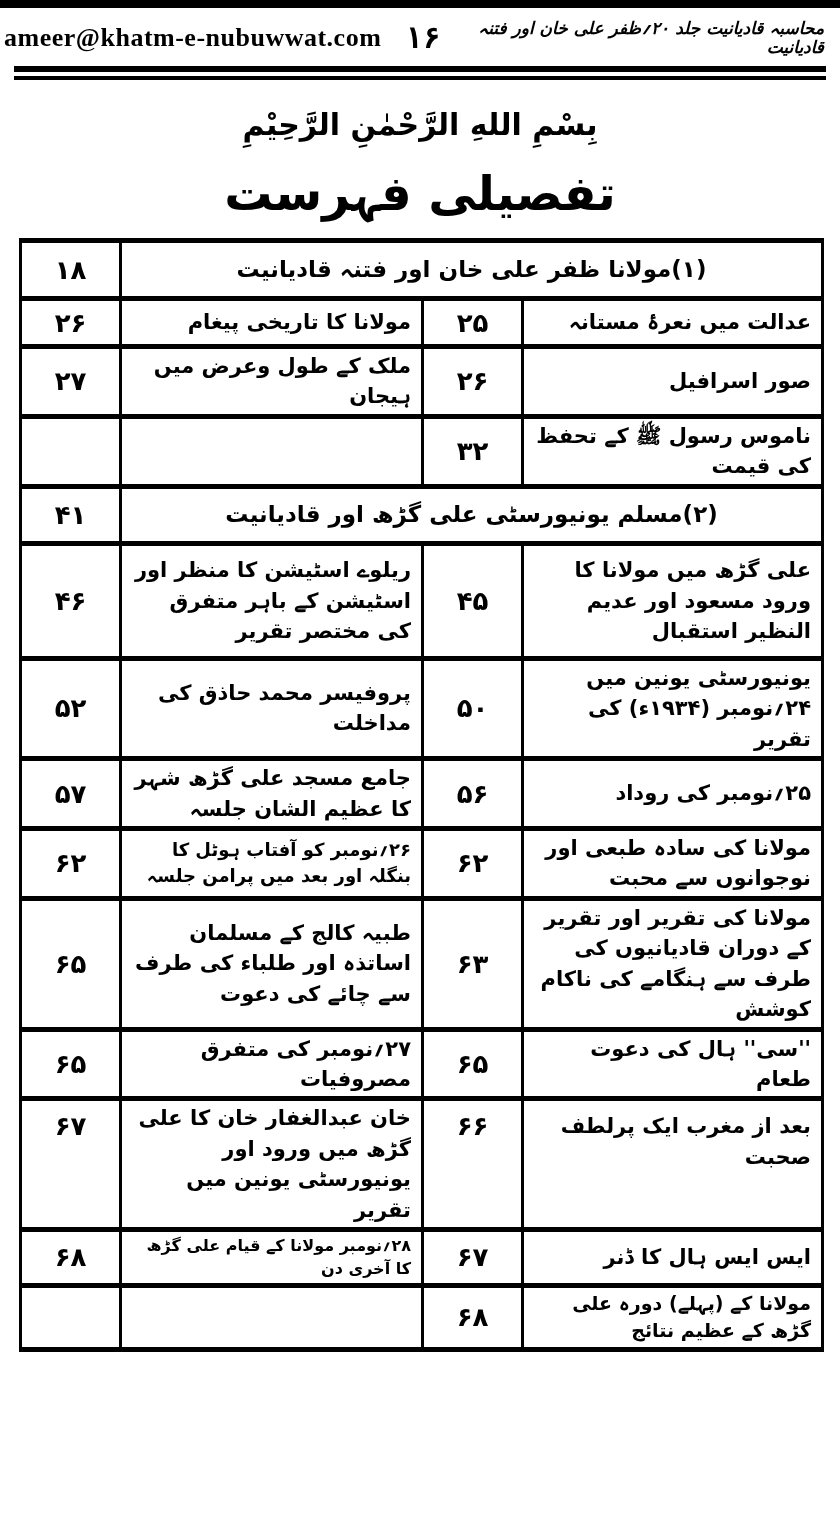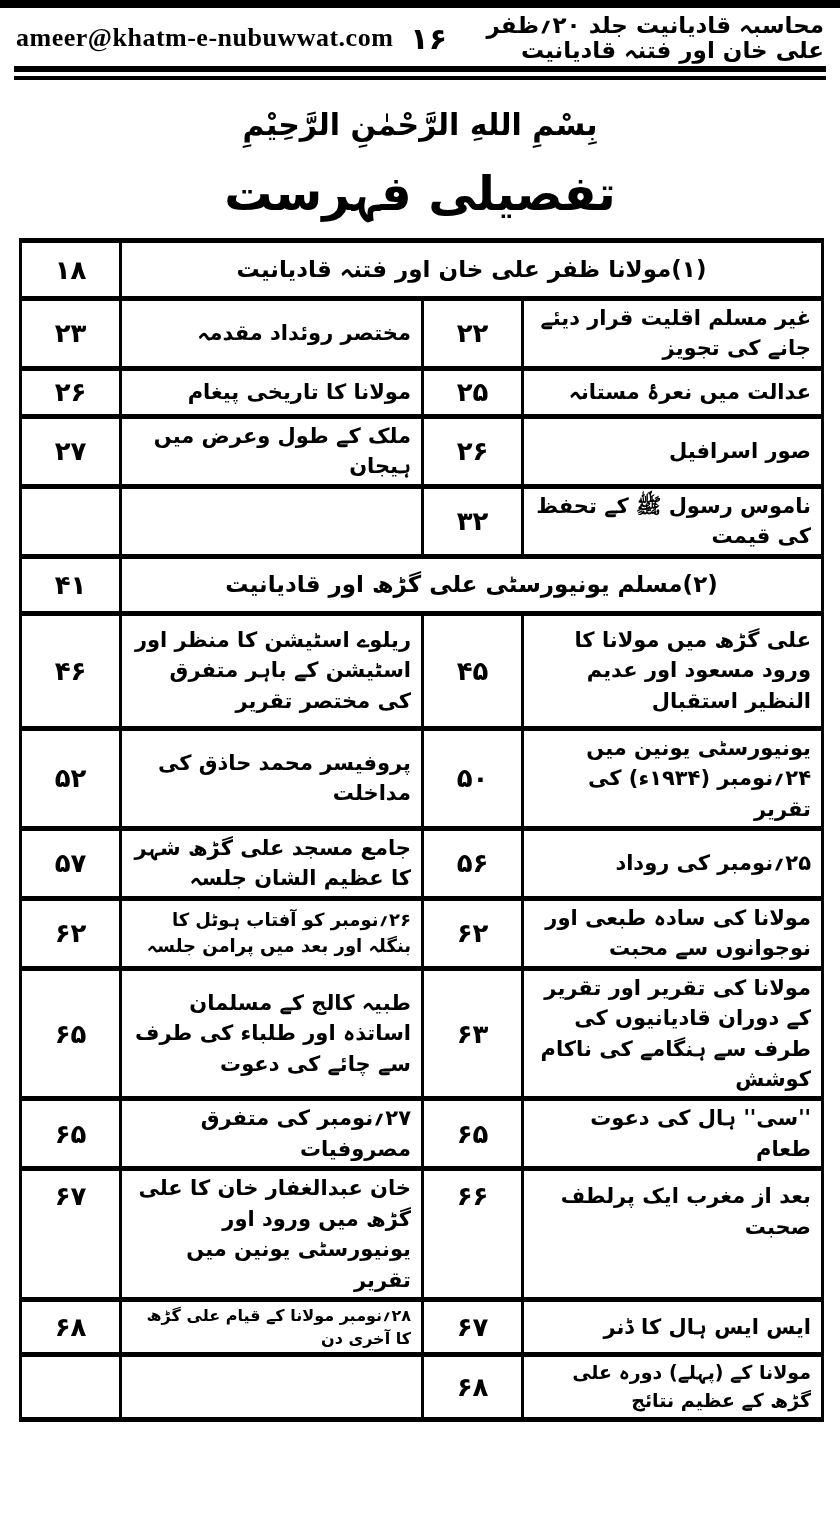--- a/index.html
+++ b/index.html
@@ -3,28 +3,28 @@
 <meta charset="utf-8">
 <style>
   html,body{margin:0;padding:0;}
   body{
     width:840px;height:1540px;background:#ffffff;color:#000000;
     font-family:"DejaVu Sans",sans-serif;overflow:hidden;position:relative;
   }
   .top-bar{height:8px;background:#000;width:100%;}
   .header{
     display:flex;align-items:center;justify-content:space-between;
-    padding:6px 16px 2px 16px;height:48px;direction:ltr;
+    padding:6px 16px 2px 4px;height:48px;direction:ltr;
   }
   .header-email{
     font-family:"Liberation Serif",serif;font-weight:bold;font-size:26px;letter-spacing:0.5px;
   }
-  .header-pagenum{font-weight:bold;font-size:30px;direction:rtl;}
+  .header-pagenum{font-weight:bold;font-size:30px;direction:rtl;font-family:Liberation Mono, monospace;}
   .header-book-title{
-    direction:rtl;font-weight:bold;font-size:23px;max-width:360px;text-align:right;line-height:1.1;
+    direction:rtl;font-weight:bold;font-size:17px;max-width:360px;text-align:right;line-height:1.1;font-style:italic;
   }
   .double-rule{margin:2px 14px 0 14px;}
   .double-rule .r1{height:6px;background:#000;margin-bottom:4px;}
   .double-rule .r2{height:4px;background:#000;}
   .bismillah{
     text-align:left;direction:rtl;font-weight:bold;font-size:30px;margin-top:16px;height:56px;
     display:flex;align-items:center;justify-content:center;
   }
   .page-title{
     text-align:left;direction:rtl;font-weight:bold;font-size:48px;height:82px;
@@ -70,26 +70,20 @@
   <colgroup>
     <col style="width:300px">
       <col style="width:100px">
       <col style="width:302px">
       <col style="width:100px">
   </colgroup>
   <tbody>
     <tr class="section-row" style="height:58px">
       <td class="t-cell" colspan="3">(۱)مولانا ظفر علی خان اور فتنہ قادیانیت</td>
       <td class="p-cell">۱۸</td>
-    </tr>
-    <tr style="height:63px">
-      <td class="t-cell">غیر مسلم اقلیت قرار دیئے جانے کی تجویز</td>
-      <td class="p-cell">۲۲</td>
-      <td class="t-cell">مختصر روئداد مقدمہ</td>
-      <td class="p-cell">۲۳</td>
     </tr>
     <tr style="height:48px">
       <td class="t-cell">عدالت میں نعرۂ مستانہ</td>
       <td class="p-cell">۲۵</td>
       <td class="t-cell">مولانا کا تاریخی پیغام</td>
       <td class="p-cell">۲۶</td>
     </tr>
     <tr style="height:56px">
       <td class="t-cell">صور اسرافیل</td>
       <td class="p-cell">۲۶</td>

